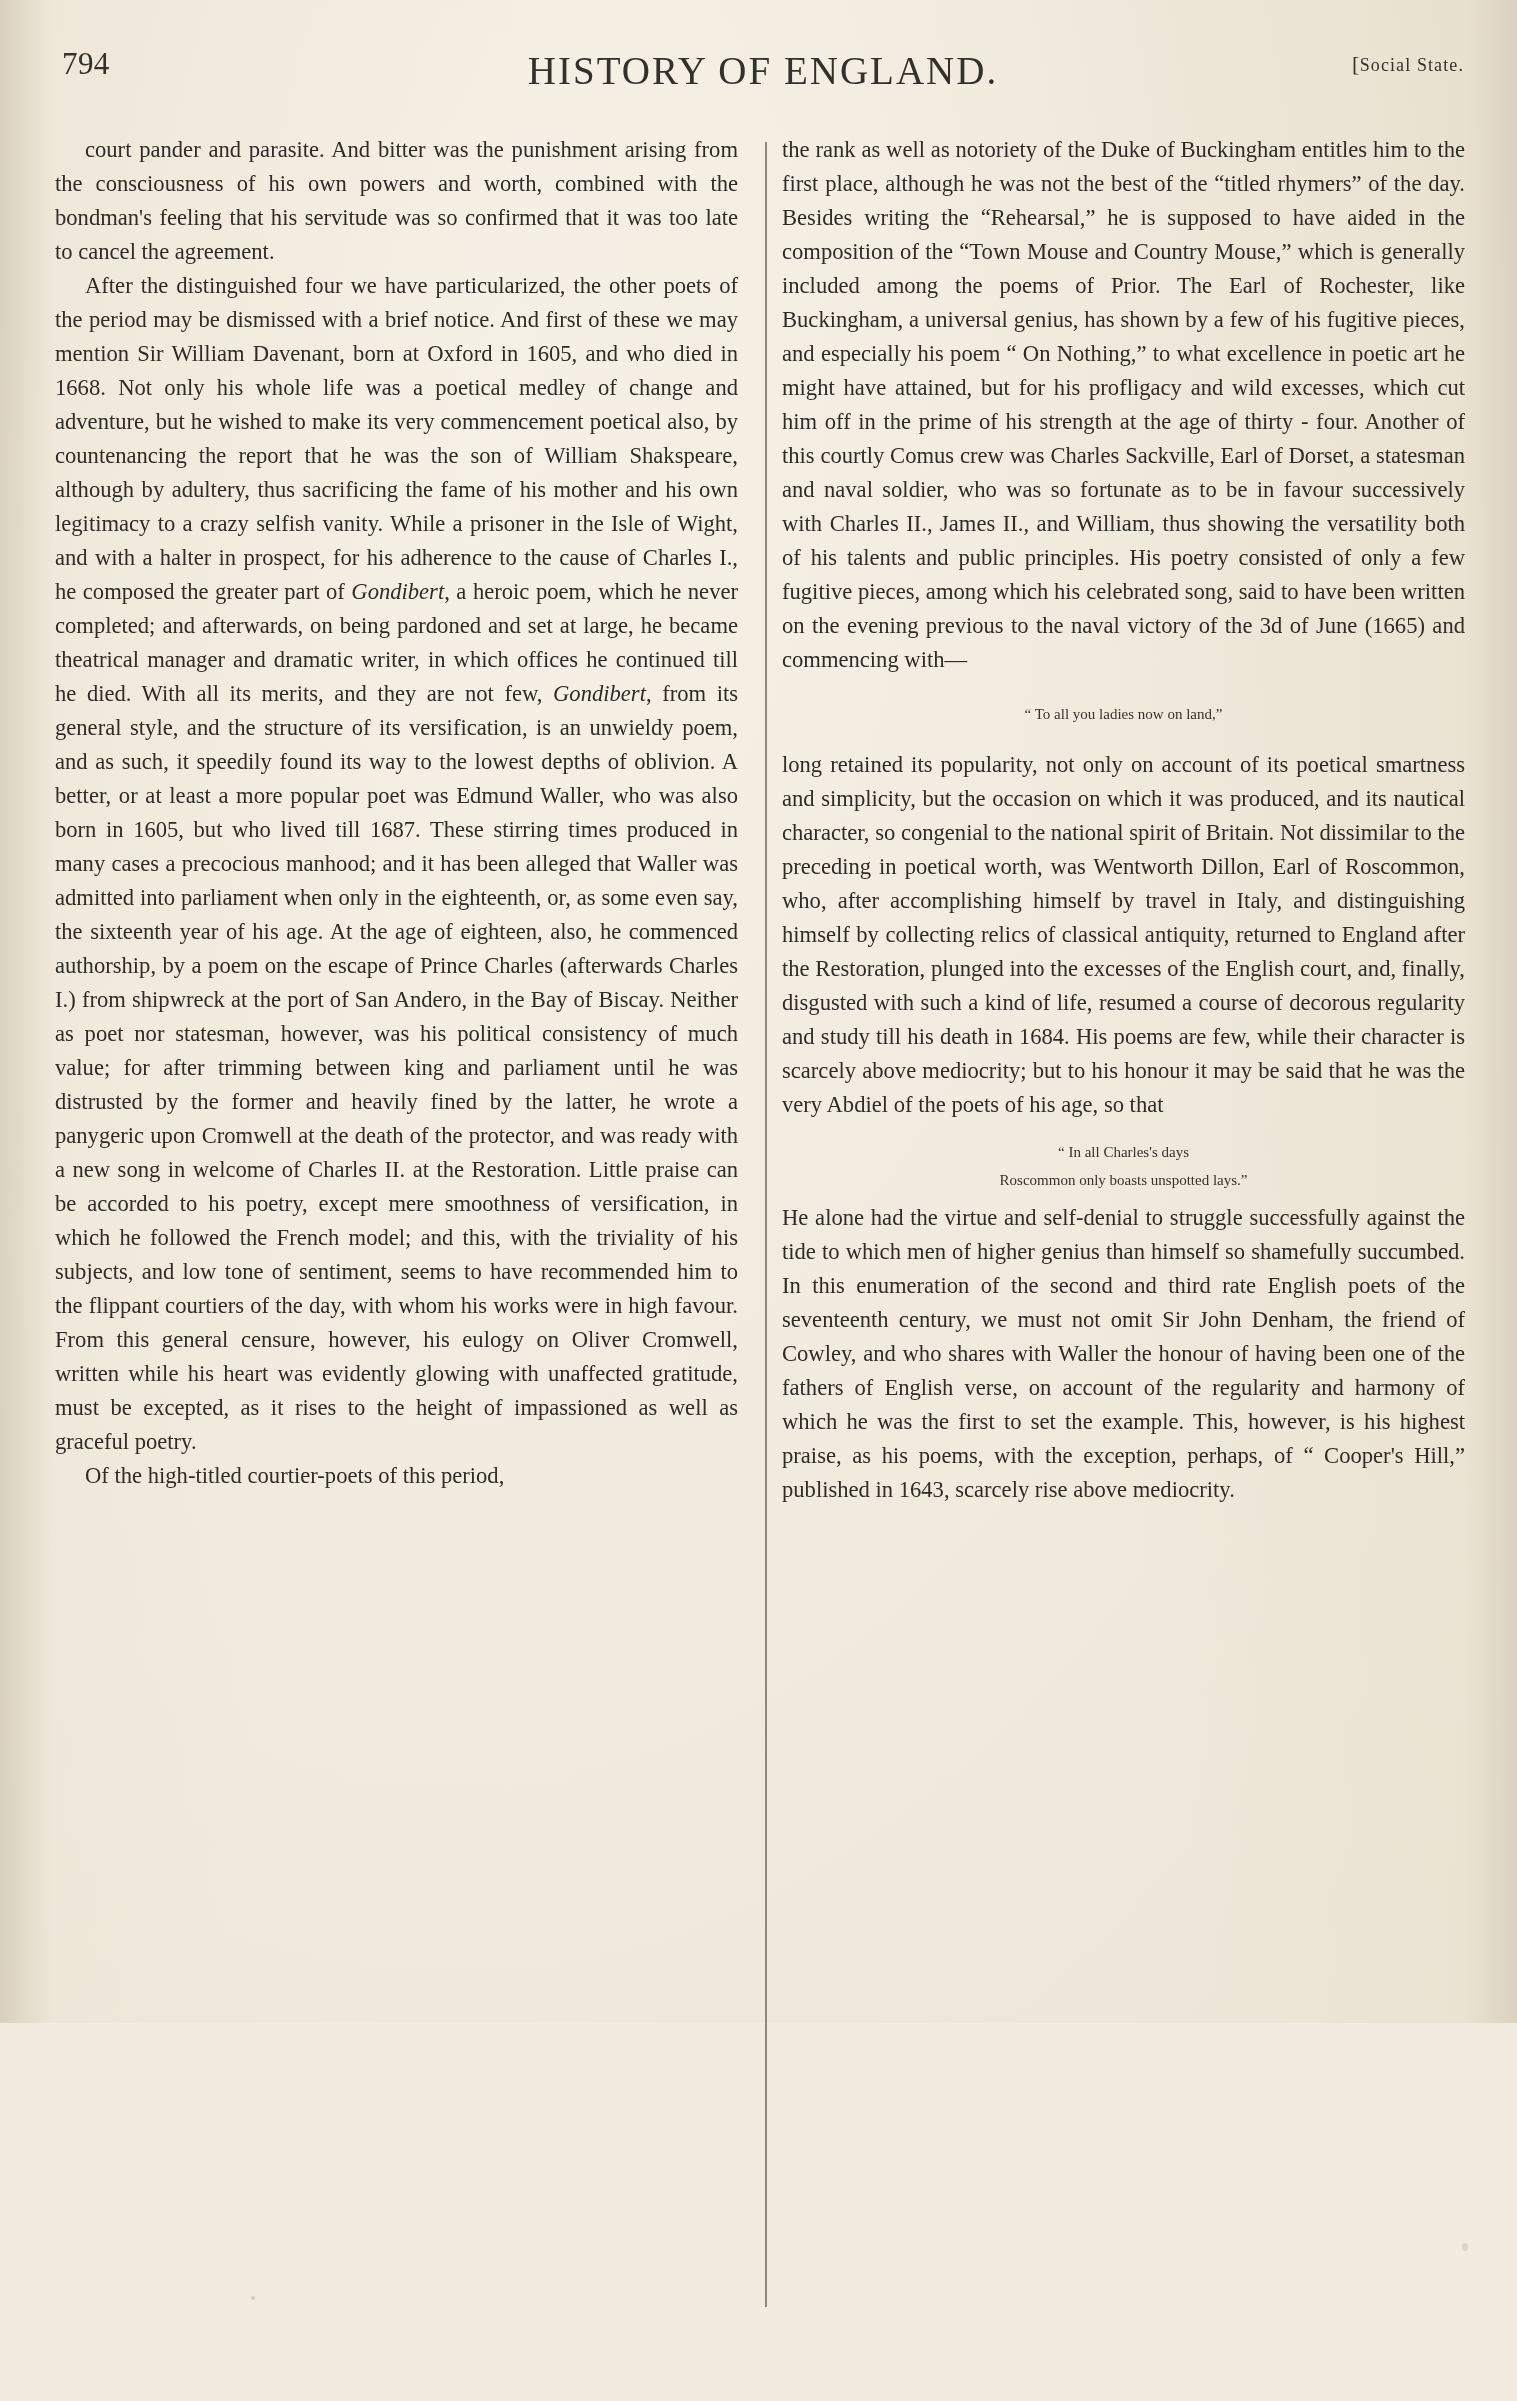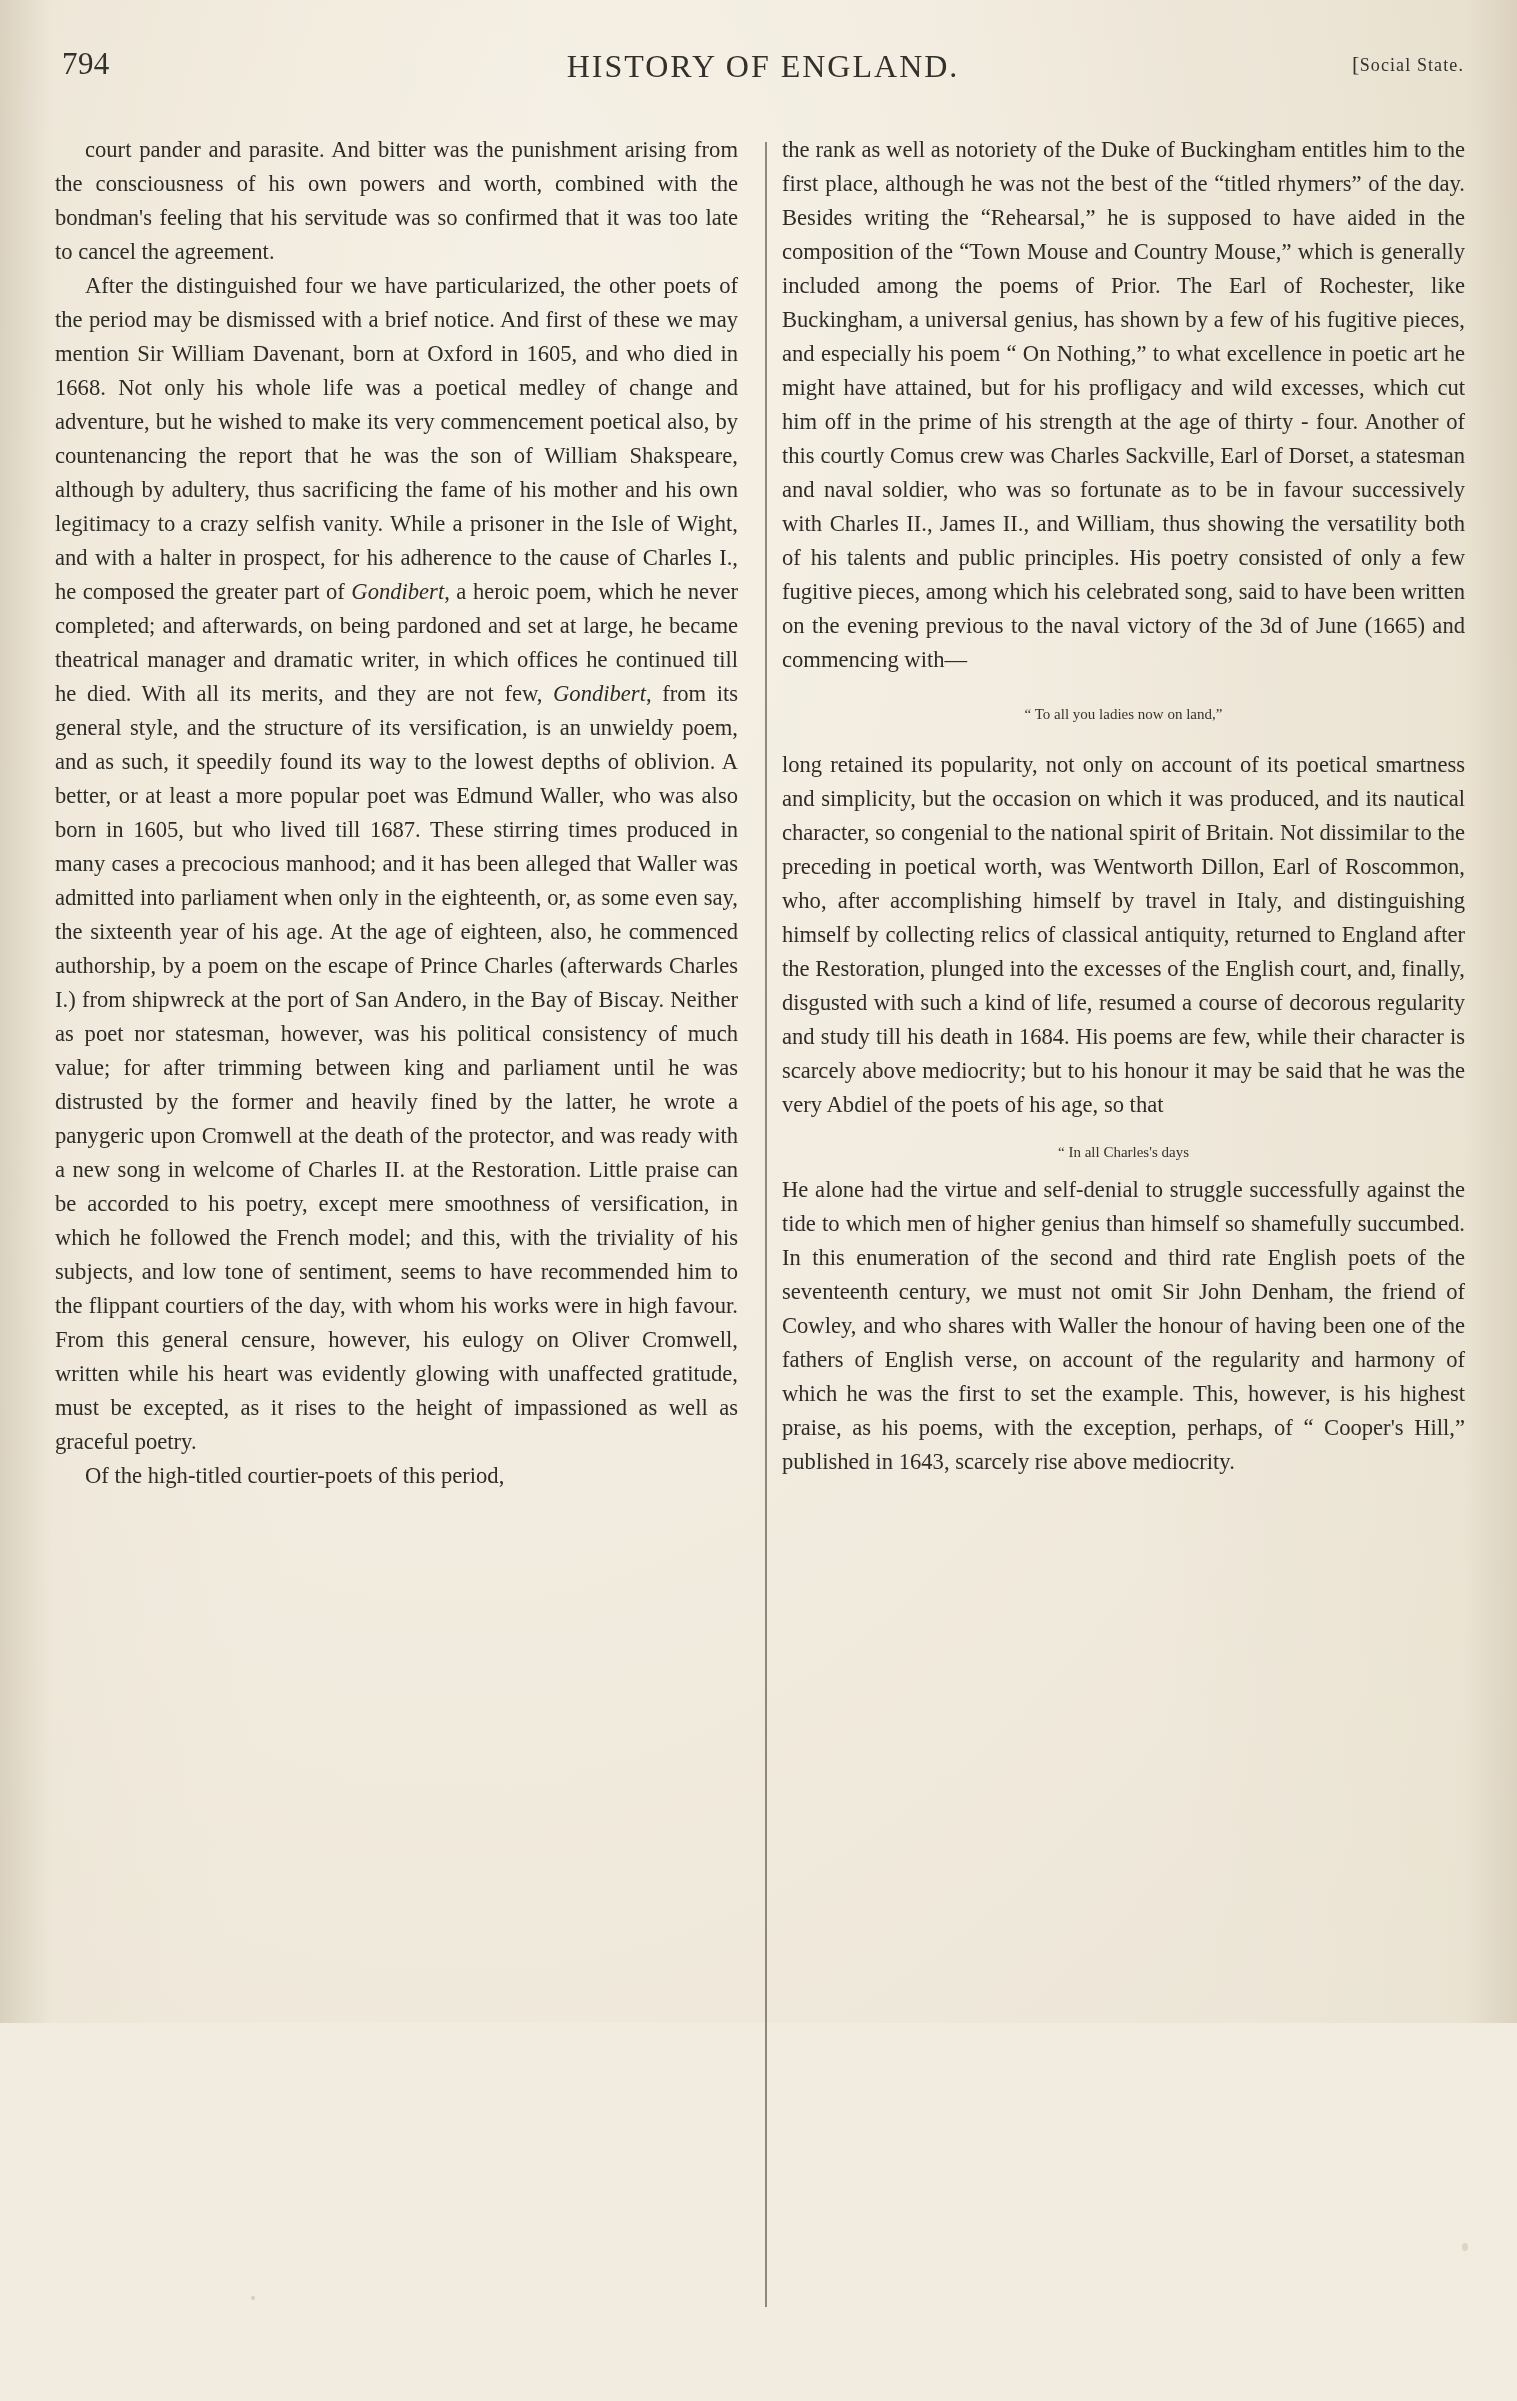--- a/index.html
+++ b/index.html
@@ -45,21 +45,21 @@
     font-size: 31px;
     letter-spacing: 0.4px;
     color: #33312c;
   }
   .running-title {
     position: absolute;
     left: 0;
     right: 0;
     top: 1.8px;
     text-align: center;
-    font-size: 32px;
+    font-size: 39px;
     letter-spacing: 2px;
     color: #33312c;
   }
   .header-right {
     position: absolute;
     right: 0;
     top: 5.3px;
     font-size: 22px;
     letter-spacing: 0.5px;
     color: #33312c;
@@ -168,20 +168,21 @@
     </div>
 
     <div class="col col-right">
       <p class="noindent">the rank as well as notoriety of the Duke of Buckingham entitles him to the first place, although he was not the best of the “titled rhymers” of the day. Besides writing the “Rehearsal,” he is supposed to have aided in the composition of the “Town Mouse and Country Mouse,” which is generally included among the poems of Prior. The Earl of Rochester, like Buckingham, a universal genius, has shown by a few of his fugitive pieces, and especially his poem “ On Nothing,” to what excellence in poetic art he might have attained, but for his profligacy and wild excesses, which cut him off in the prime of his strength at the age of thirty - four. Another of this courtly Comus crew was Charles Sackville, Earl of Dorset, a statesman and naval soldier, who was so fortunate as to be in favour successively with Charles II., James II., and William, thus showing the versatility both of his talents and public principles. His poetry consisted of only a few fugitive pieces, among which his celebrated song, said to have been written on the evening previous to the naval victory of the 3d of June (1665) and commencing with—</p>
       <div class="verse">
         <span class="verse-line">“ To all you ladies now on land,”</span>
       </div>
       <p class="noindent">long retained its popularity, not only on account of its poetical smartness and simplicity, but the occasion on which it was produced, and its nautical character, so congenial to the national spirit of Britain. Not dissimilar to the preceding in poetical worth, was Wentworth Dillon, Earl of Roscommon, who, after accomplishing himself by travel in Italy, and distinguishing himself by collecting relics of classical antiquity, returned to England after the Restoration, plunged into the excesses of the English court, and, finally, disgusted with such a kind of life, resumed a course of decorous regularity and study till his death in 1684. His poems are few, while their character is scarcely above mediocrity; but to his honour it may be said that he was the very Abdiel of the poets of his age, so that</p>
       <div class="verse tight">
         <span class="verse-line">“ In all Charles's days</span>
+        <span class="verse-line">Roscommon only boasts unspotted lays.”</span>
       </div>
       <p class="noindent">He alone had the virtue and self-denial to struggle successfully against the tide to which men of higher genius than himself so shamefully succumbed. In this enumeration of the second and third rate English poets of the seventeenth century, we must not omit Sir John Denham, the friend of Cowley, and who shares with Waller the honour of having been one of the fathers of English verse, on account of the regularity and harmony of which he was the first to set the example. This, however, is his highest praise, as his poems, with the exception, perhaps, of “ Cooper's Hill,” published in 1643, scarcely rise above mediocrity.</p>
     </div>
   </div>
 
   <div class="edge-shadow edge-left"></div>
   <div class="edge-shadow edge-right"></div>
 
   <div class="speck" style="left:251px;top:2296px;width:4.4px;height:4.4px;"></div>
   <div class="speck" style="left:1462px;top:2243px;width:6.2px;height:8px;opacity:0.4;"></div>

